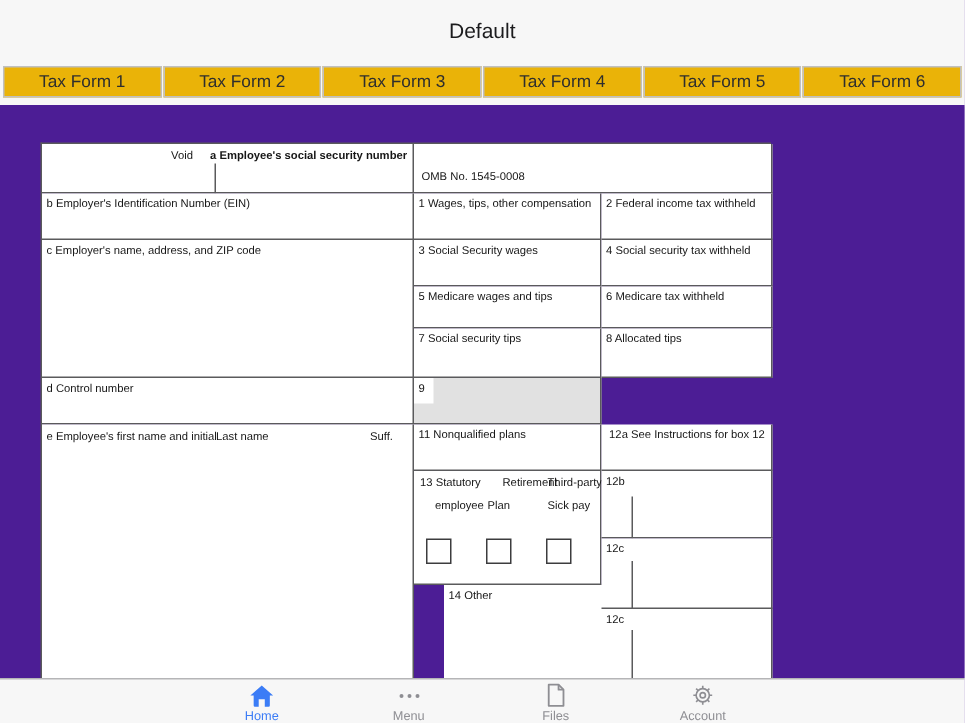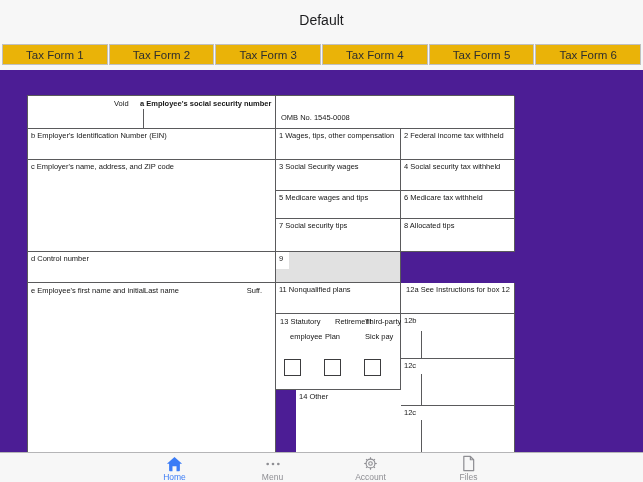--- a/index.html
+++ b/index.html
@@ -165,41 +165,41 @@
         <svg width="18" height="16" viewBox="0 0 20 18">
           <circle cx="4" cy="9" r="1.5" fill="#8e8e93"></circle>
           <circle cx="10" cy="9" r="1.5" fill="#8e8e93"></circle>
           <circle cx="16" cy="9" r="1.5" fill="#8e8e93"></circle>
         </svg>
       </span>
       <span class="tlabel">Menu</span>
     </div>
     <div class="tab">
       <span class="ticon">
+        <svg width="15" height="17" viewBox="0 0 16 18">
+          <path d="M3 1.5 h7 l3.5 3.5 V16.5 h-10.5 z" fill="none" stroke="#8e8e93" stroke-width="1.3" stroke-linejoin="round"></path>
+          <path d="M10 1.5 v3.5 h3.5" fill="none" stroke="#8e8e93" stroke-width="1.3" stroke-linejoin="round"></path>
+        </svg>
+      </span>
+      <span class="tlabel">Files</span>
+    </div>
+    <div class="tab">
+      <span class="ticon">
         <svg width="17" height="17" viewBox="0 0 20 20">
           <g stroke="#8e8e93" stroke-width="1.3" fill="none">
             <circle cx="10" cy="10" r="5.2"></circle>
             <circle cx="10" cy="10" r="2.1"></circle>
             <line x1="10" y1="4.8" x2="10" y2="2.6"></line>
             <line x1="10" y1="15.2" x2="10" y2="17.4"></line>
             <line x1="4.8" y1="10" x2="2.6" y2="10"></line>
             <line x1="15.2" y1="10" x2="17.4" y2="10"></line>
             <line x1="6.3" y1="6.3" x2="4.8" y2="4.8"></line>
             <line x1="13.7" y1="6.3" x2="15.2" y2="4.8"></line>
             <line x1="6.3" y1="13.7" x2="4.8" y2="15.2"></line>
             <line x1="13.7" y1="13.7" x2="15.2" y2="15.2"></line>
           </g>
         </svg>
       </span>
       <span class="tlabel">Account</span>
     </div>
-    <div class="tab">
-      <span class="ticon">
-        <svg width="15" height="17" viewBox="0 0 16 18">
-          <path d="M3 1.5 h7 l3.5 3.5 V16.5 h-10.5 z" fill="none" stroke="#8e8e93" stroke-width="1.3" stroke-linejoin="round"></path>
-          <path d="M10 1.5 v3.5 h3.5" fill="none" stroke="#8e8e93" stroke-width="1.3" stroke-linejoin="round"></path>
-        </svg>
-      </span>
-      <span class="tlabel">Files</span>
-    </div>
   </div>
 
 </div>
 
 </body></html>

